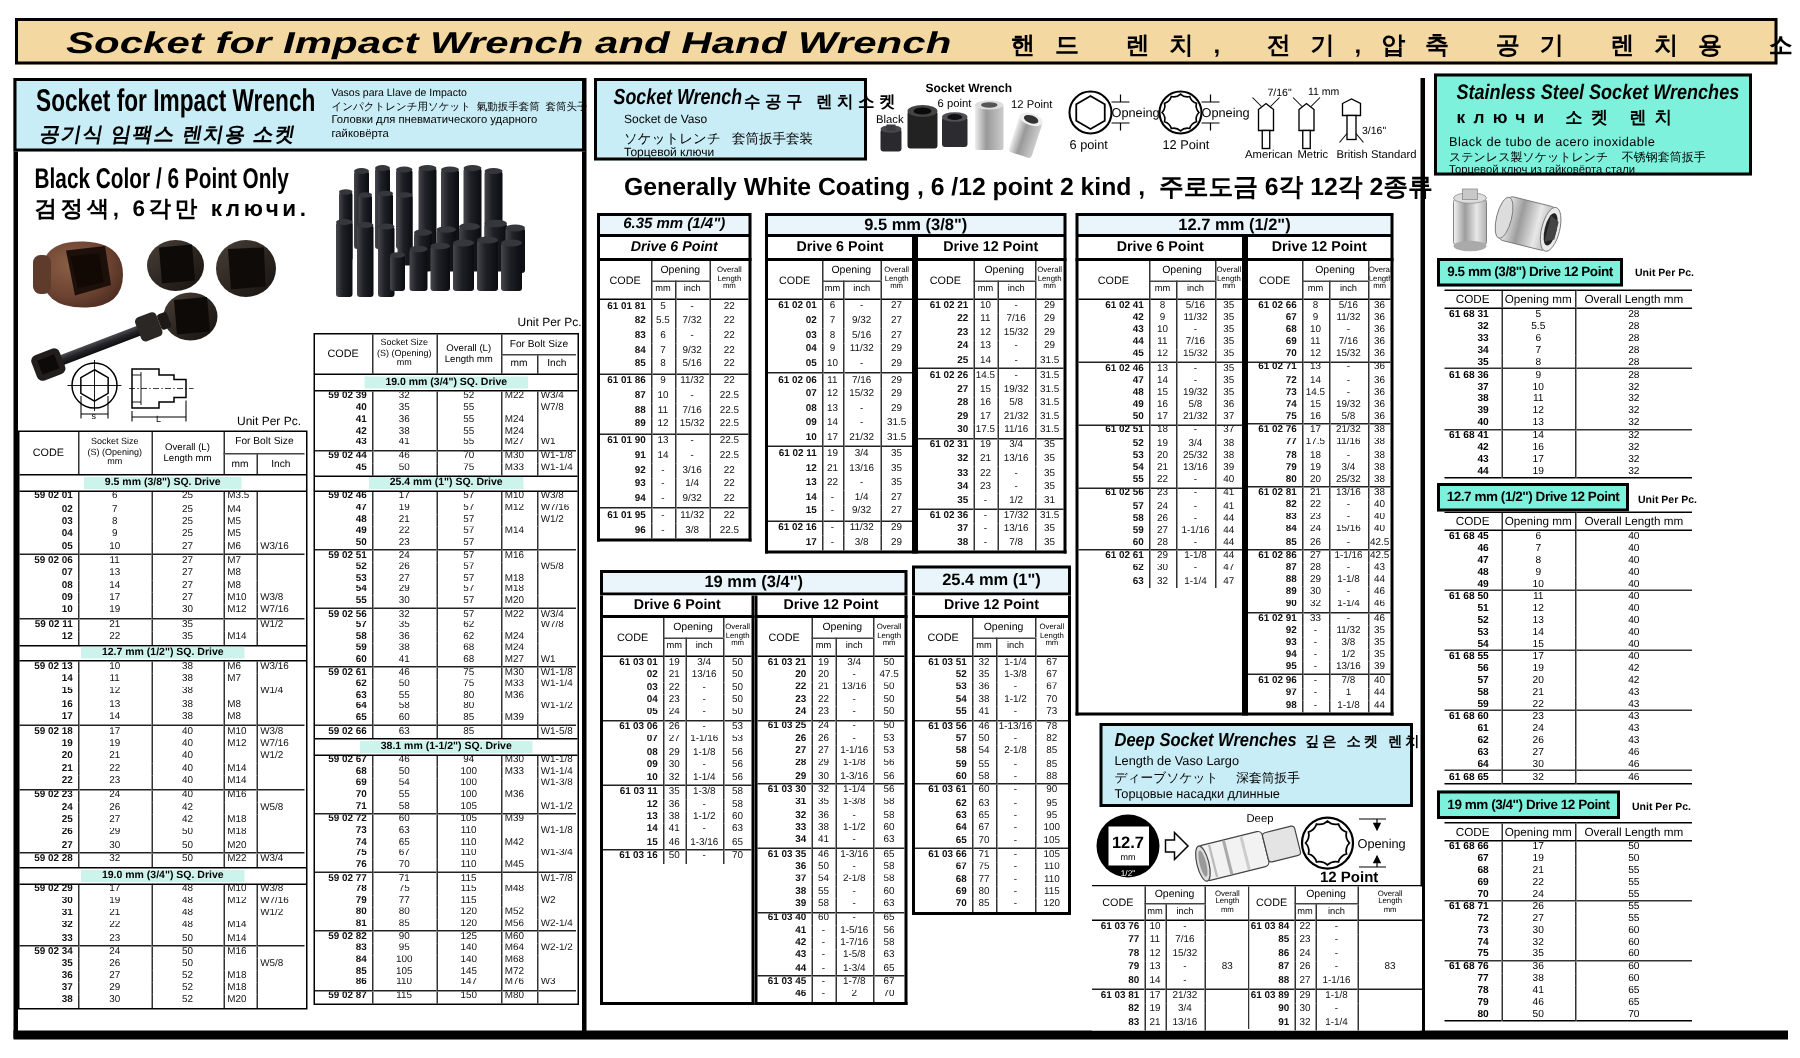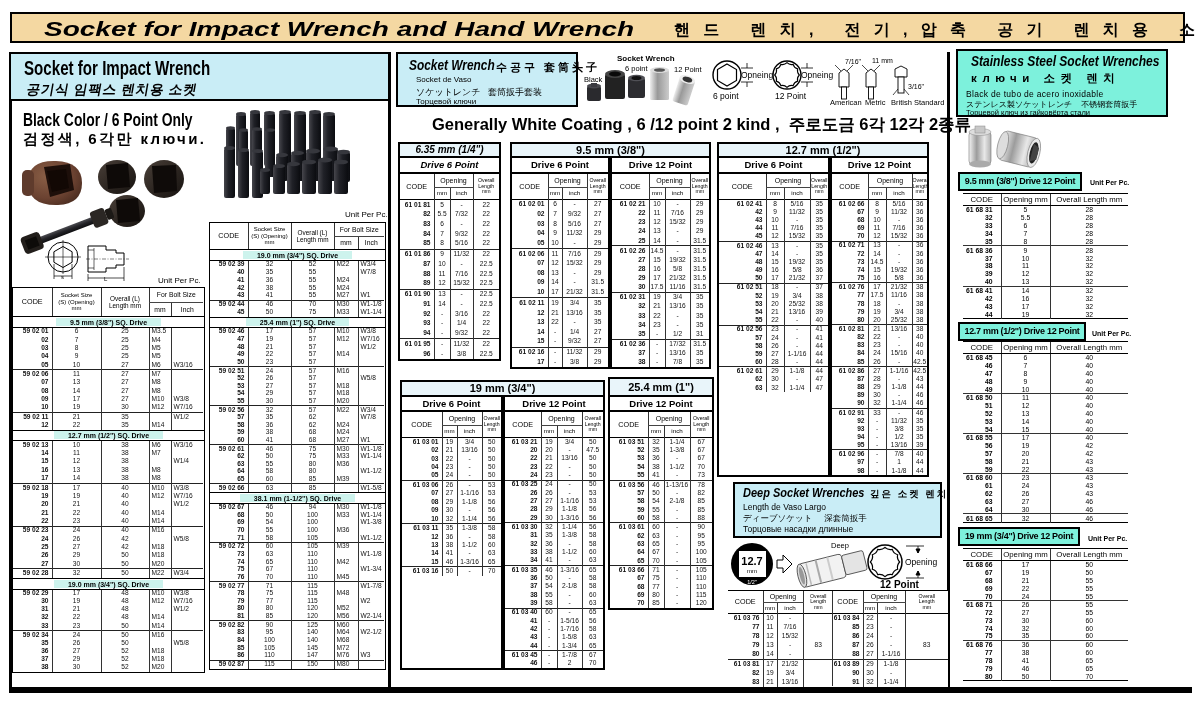--- a/index.html
+++ b/index.html
@@ -24,20 +24,21 @@
 
 <div class="abs" style="left:388px;top:52px;width:3px;height:640px;background:#000"></div>
 
 <div class="abs" style="left:947px;top:52px;width:3px;height:640px;background:#000"></div>
 
 <div class="abs" style="left:9px;top:687px;width:1183px;height:6px;background:#000"></div>
 
 <div class="abs" style="left:9px;top:52px;width:381px;height:49px;background:#c9edf6;border:2px solid #000;box-sizing:border-box">
     <span class="abs" style="left:13px;top:2px;font-size:21px;font-weight:bold;white-space:nowrap;transform:scaleX(0.72);transform-origin:0 0">Socket for Impact  Wrench</span>
     <span class="abs" style="left:14px;top:27px;font-size:13.5px;font-weight:bold;letter-spacing:0.8px;white-space:nowrap;transform:skewX(-10deg);transform-origin:0 100%">공기식 임팩스 렌치용 소켓</span>
+    <div class="abs" style="left:210px;top:4px;width:172px;font-size:7px;line-height:1.3;white-space:nowrap">Vasos para Llave de Impacto<br>インパクトレンチ用ソケット&nbsp;&nbsp;氣動扳手套筒&nbsp;&nbsp;套筒头子<br><span style="white-space:normal;display:inline-block;width:160px;font-size:7.5px;line-height:1.15">Головки для пневматического ударного гайковёрта</span></div>
   </div>
 
 <div class="abs" style="left:23px;top:109px;font-size:19px;font-weight:bold;white-space:nowrap;transform:scaleX(0.73);transform-origin:0 0">Black Color / 6 Point Only</div>
 <div class="abs" style="left:23px;top:130px;font-size:15px;font-weight:bold;letter-spacing:2.4px;white-space:nowrap">검정색, 6각만 ключи.</div>
 
 <svg class="abs" style="left:14px;top:150px" width="200" height="110" viewBox="0 0 200 110">
 <defs>
 <radialGradient id="g1" cx="0.35" cy="0.35" r="0.9">
         <stop offset="0" stop-color="#8a5f46"></stop>
         <stop offset="0.55" stop-color="#6b4231"></stop>
@@ -888,21 +889,21 @@
           <td class="vl">150</td>
           <td class="vl" style="text-align:left;padding-left:2px">M80</td>
           <td class="vl" style="text-align:left;padding-left:2px"></td>
         </tr>
       </tbody>
     </table>
   </div>
 
 <div class="abs" style="left:396px;top:52px;width:182px;height:55px;background:#c9edf6;border:2px solid #000;box-sizing:border-box">
     <span class="abs" style="left:11px;top:3px;font-size:14.5px;font-weight:bold;font-style:italic;white-space:nowrap;transform:scaleX(0.82);transform-origin:0 0">Socket Wrench</span>
-    <span class="abs" style="left:98px;top:6px;font-size:11px;font-weight:bold;letter-spacing:3px;white-space:nowrap">수공구 套筒头子</span>
+    <span class="abs" style="left:98px;top:6px;font-size:11px;font-weight:bold;letter-spacing:3px;white-space:nowrap">수공구 렌치소켓</span>
     <span class="abs" style="left:18px;top:21px;font-size:8px">Socket de Vaso</span>
     <span class="abs" style="left:18px;top:32px;font-size:9px">ソケットレンチ&nbsp;&nbsp;&nbsp;套筒扳手套装</span>
     <span class="abs" style="left:18px;top:43px;font-size:8px">Торцевой ключи</span>
   </div>
 
 <svg class="abs" style="left:580px;top:52px" width="130" height="55" viewBox="0 0 130 55">
 <defs>
       <linearGradient id="g5" x1="0" y1="0" x2="1" y2="0">
         <stop offset="0" stop-color="#eee"></stop>
         <stop offset="0.4" stop-color="#999"></stop>
@@ -974,21 +975,21 @@
       <line x1="204" y1="40" x2="199" y2="34" stroke-width="0.7"></line>
 </g>
 <text x="140" y="9" font-size="7" font-family="Liberation Sans">7/16"</text>
 <text x="167" y="8" font-size="7" font-family="Liberation Sans">11 mm</text>
 <text x="203" y="34" font-size="7" font-family="Liberation Sans">3/16"</text>
 <text x="125" y="50" font-size="7.5" font-family="Liberation Sans">American</text>
 <text x="160" y="50" font-size="7.5" font-family="Liberation Sans">Metric</text>
 <text x="186" y="50" font-size="7.5" font-family="Liberation Sans">British Standard</text>
 </svg>
 
-<div class="abs" style="left:432px;top:114px;font-size:16.5px;font-weight:bold;white-space:nowrap">Generally White Coating , 6 /12 point 2 kind ,&nbsp;&nbsp;주로도금 6각 12각 2종류</div>
+<div class="abs" style="left:416px;top:114px;font-size:16.5px;font-weight:bold;white-space:nowrap">Generally White Coating , 6 /12 point 2 kind ,&nbsp;&nbsp;주로도금 6각 12각 2종류</div>
 
 <div class="abs band" style="left:398px;top:142px;width:103px;height:16px;border:2px solid #000;box-sizing:border-box;font-style:italic;font-size:10px;line-height:12px">6.35 mm (1/4")</div>
 <div class="abs drv" style="left:398px;top:158px;width:103px;height:16px;border-left:2px solid #000;border-right:2px solid #000;box-sizing:border-box;font-style:italic;font-size:9.5px;line-height:14px">Drive 6 Point</div>
 <div class="abs" style="left:398px;top:174px;width:103px;height:187px;border:2px solid #000;border-top:none;box-sizing:border-box;background:#fff">
     <table class="hdr" style="width:99px;height:26px;border-bottom:1px solid #000">
       <colgroup>
         <col style="width:34px">
         <col style="width:16px">
         <col style="width:23px">
         <col>

